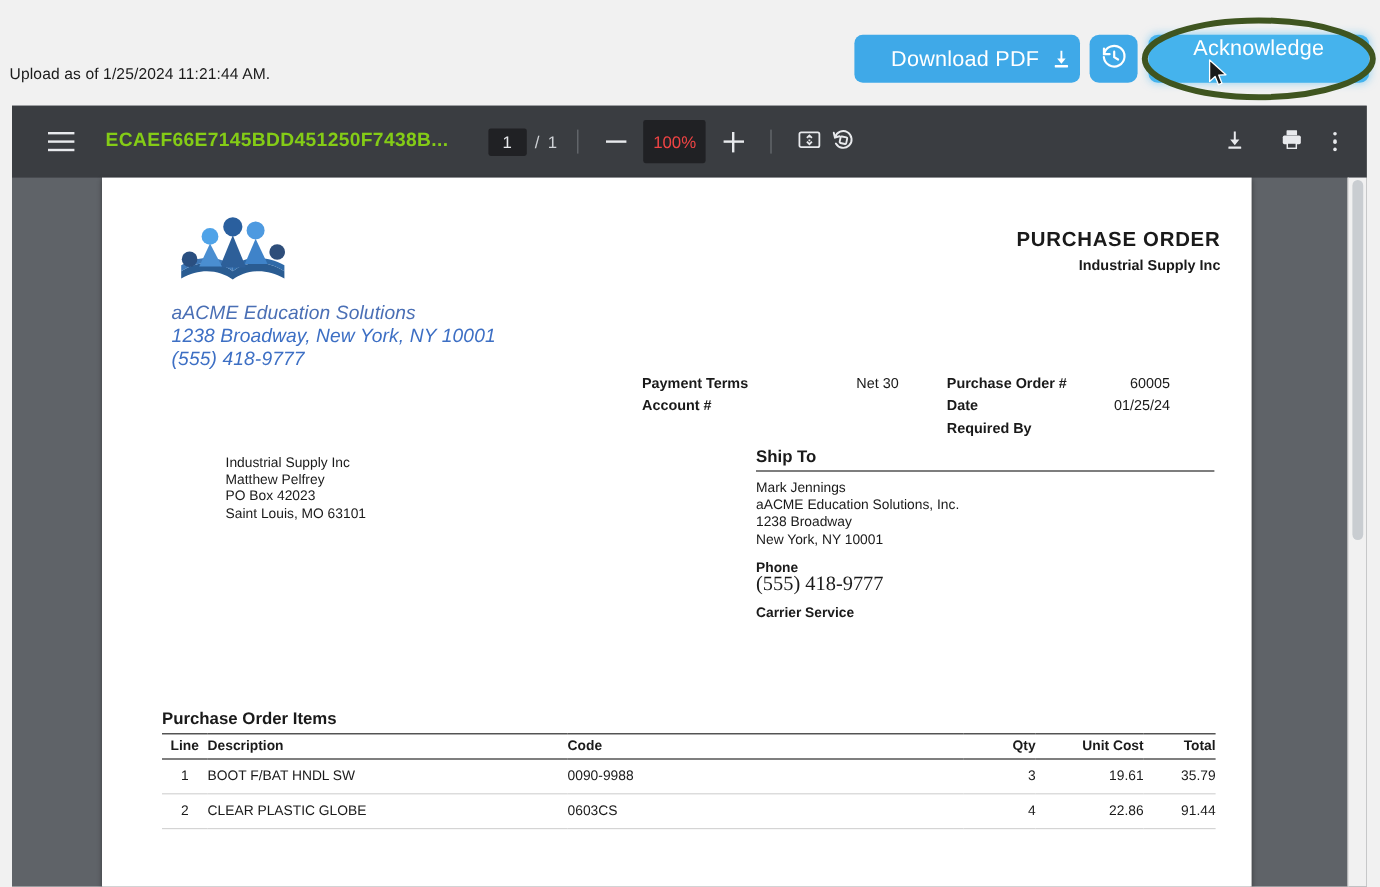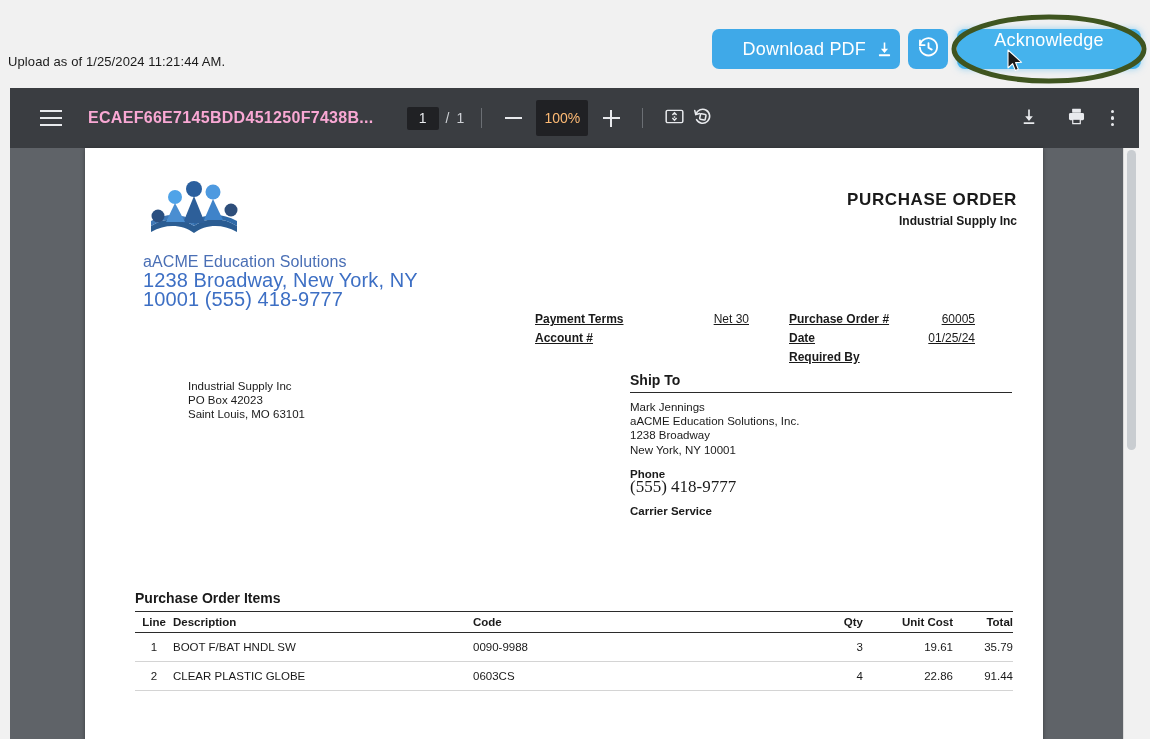--- a/index.html
+++ b/index.html
@@ -120,21 +120,21 @@
     display: flex; flex-direction: column;
     justify-content: center; align-items: center;
     gap: 5px;
     cursor: pointer;
   }
   .tb-menu span {
     display: block; width: 22px; height: 2px; background: #e8eaed;
   }
   .doc-title {
     margin-left: 22px;
-    color: #f9a8d4;
+    color: #84cc16;
     font-size: 16px;
     font-weight: bold;
     letter-spacing: .3px;
     white-space: nowrap;
     max-width: 300px;
     overflow: hidden;
   }
   .pagebox {
     margin-left: 33px;
     display: flex; align-items: center; gap: 7px;
@@ -165,27 +165,27 @@
   .minus-g::before, .plus-g::before {
     content: ""; position: absolute; left: 0; top: 7.5px;
     width: 17px; height: 2px; background: #e8eaed;
   }
   .plus-g::after {
     content: ""; position: absolute; left: 7.5px; top: 0;
     width: 2px; height: 17px; background: #e8eaed;
   }
   .zoom-val {
     background: #202124;
-    color: #fdba74;
+    color: #ef4444;
     font-size: 14px;
     border-radius: 2px;
     padding: 10px 8px;
     margin: 0 9px;
     min-width: 36px;
-    text-align: center;
+    text-align: left;
   }
   .tb-right {
     margin-left: auto;
     display: flex; align-items: center; gap: 20px;
     margin-right: 25px;
   }
   .kebab { display: flex; flex-direction: column; gap: 3px; align-items: center; cursor: pointer; }
   .kebab i { width: 3.5px; height: 3.5px; border-radius: 50%; background: #e8eaed; display: block; }
 
   
@@ -199,51 +199,51 @@
   }
   .doc {
     position: absolute;
     left: 0; top: 0;
     width: 958px;
     padding: 0;
     color: #1a1a1a;
     font-size: 12px;
   }
 
-  .logo-wrap { position: absolute; left: 58px; top: 28px; width: 300px; }
+  .logo-wrap { position: absolute; left: 58px; top: 28px; width: 300px; font-style: italic; }
   .logo-svg { display: block; }
   .org-name {
     color: #4a6fb5;
     font-size: 16px;
     line-height: 19px;
     margin-top: 4px;
     letter-spacing: .1px;
   }
   .org-addr {
     color: #3d6fc4;
-    font-size: 20px;
+    font-size: 16px;
     line-height: 19px;
     letter-spacing: .1px;
   }
 
   .po-title {
     position: absolute;
     right: 26px; top: 42px;
     text-align: right;
   }
   .po-title .t1 { font-size: 17px; font-weight: bold; letter-spacing: .6px; }
   .po-title .t2 { font-size: 12px; font-weight: bold; margin-top: 4px; }
 
   .terms {
     position: absolute;
     left: 450px; top: 164px;
     width: 480px;
     font-size: 12px;
   }
-  .terms-row { display: flex; height: 19px; align-items: flex-start; text-decoration: underline; }
+  .terms-row { display: flex; height: 19px; align-items: flex-start; }
   .tc1 { width: 142px; font-weight: bold; }
   .tc2 { width: 72px; text-align: right; }
   .tc3 { width: 150px; font-weight: bold; padding-left: 40px; box-sizing: border-box; }
   .tc4 { width: 76px; text-align: right; }
 
   .addr-block { position: absolute; top: 224px; }
   .addr-vendor { left: 103px; width: 382px; }
   .addr-ship { left: 545px; width: 382px; }
   .addr-head {
     font-size: 14px; font-weight: bold;
@@ -470,20 +470,21 @@
             <span class="tc1"></span>
             <span class="tc2"></span>
             <span class="tc3">Required By</span>
             <span class="tc4"></span>
           </div>
         </div>
 
         <div class="addr-block addr-vendor">
           <div class="addr-lines">
             <div>Industrial Supply Inc</div>
+            <div>Matthew Pelfrey</div>
             <div>PO Box 42023</div>
             <div>Saint Louis, MO 63101</div>
           </div>
         </div>
 
         <div class="addr-block addr-ship">
           <div class="addr-head">Ship To</div>
           <div class="addr-lines">
             <div>Mark Jennings</div>
             <div>aACME Education Solutions, Inc.</div>

